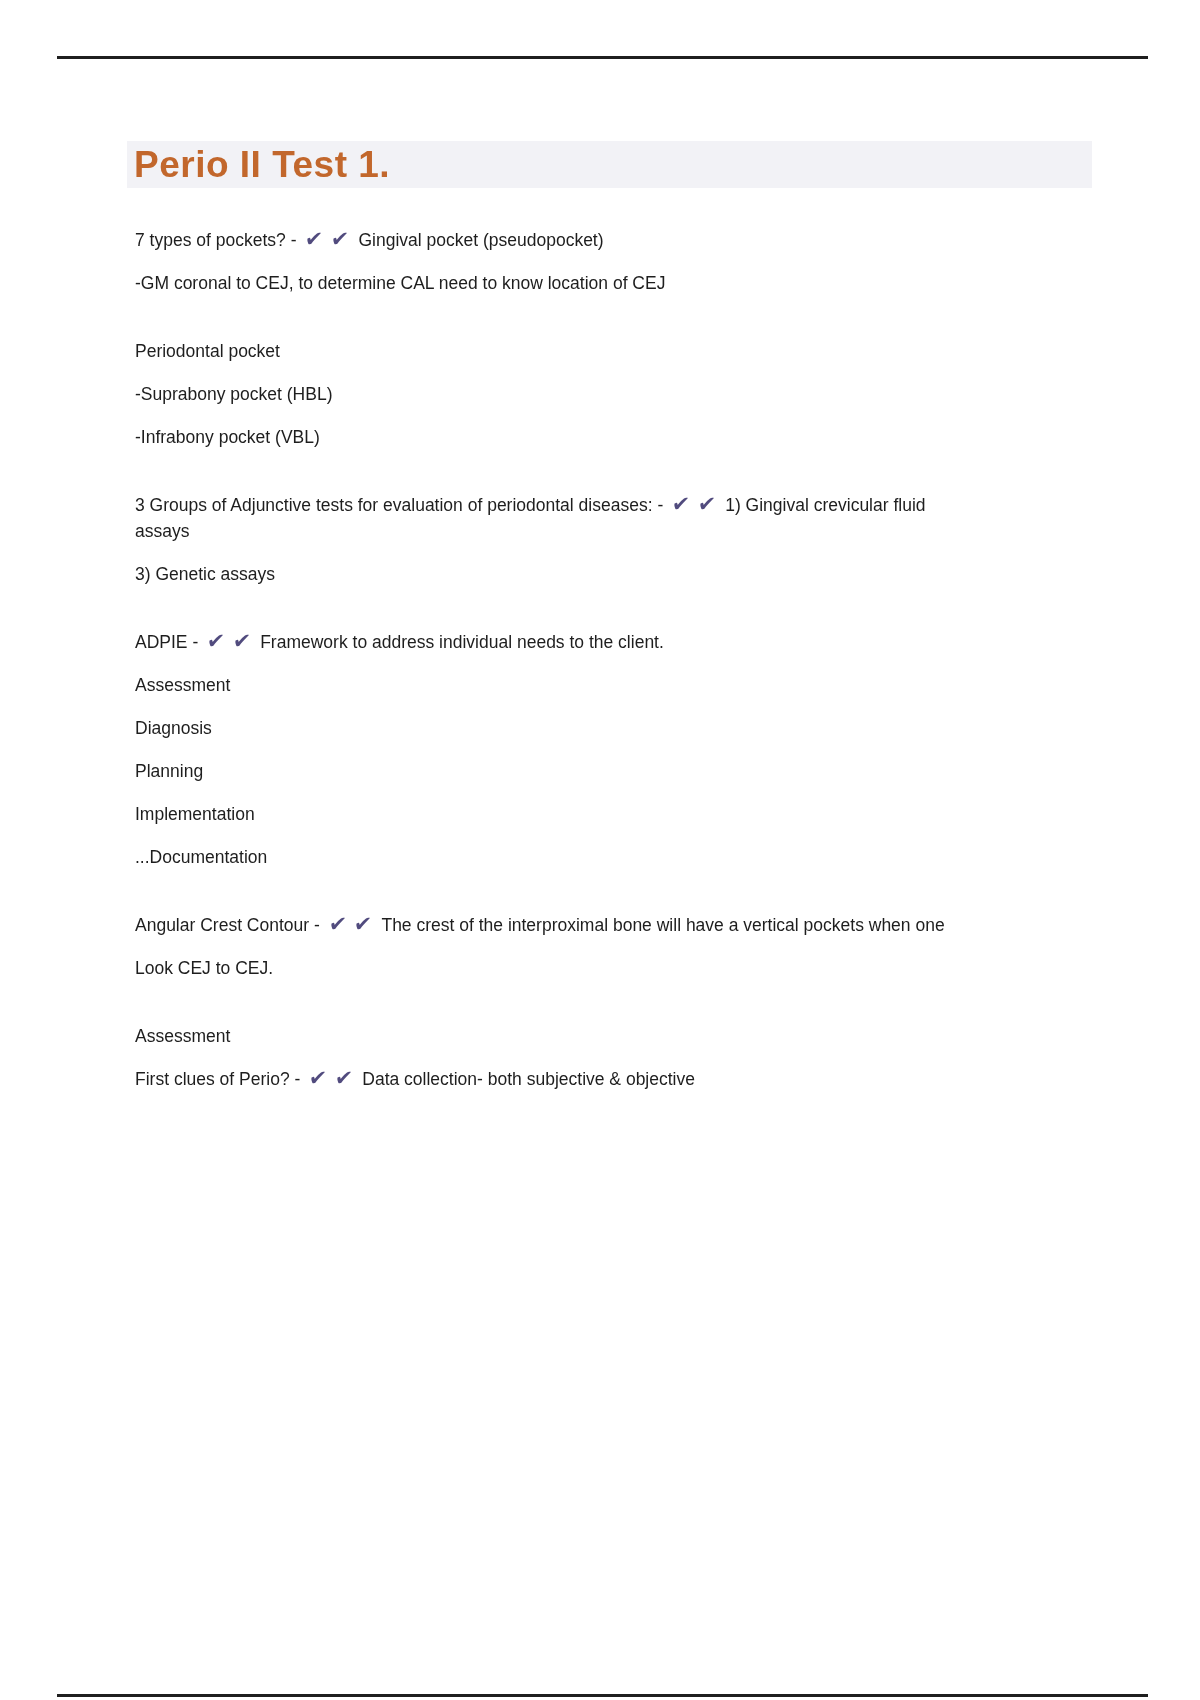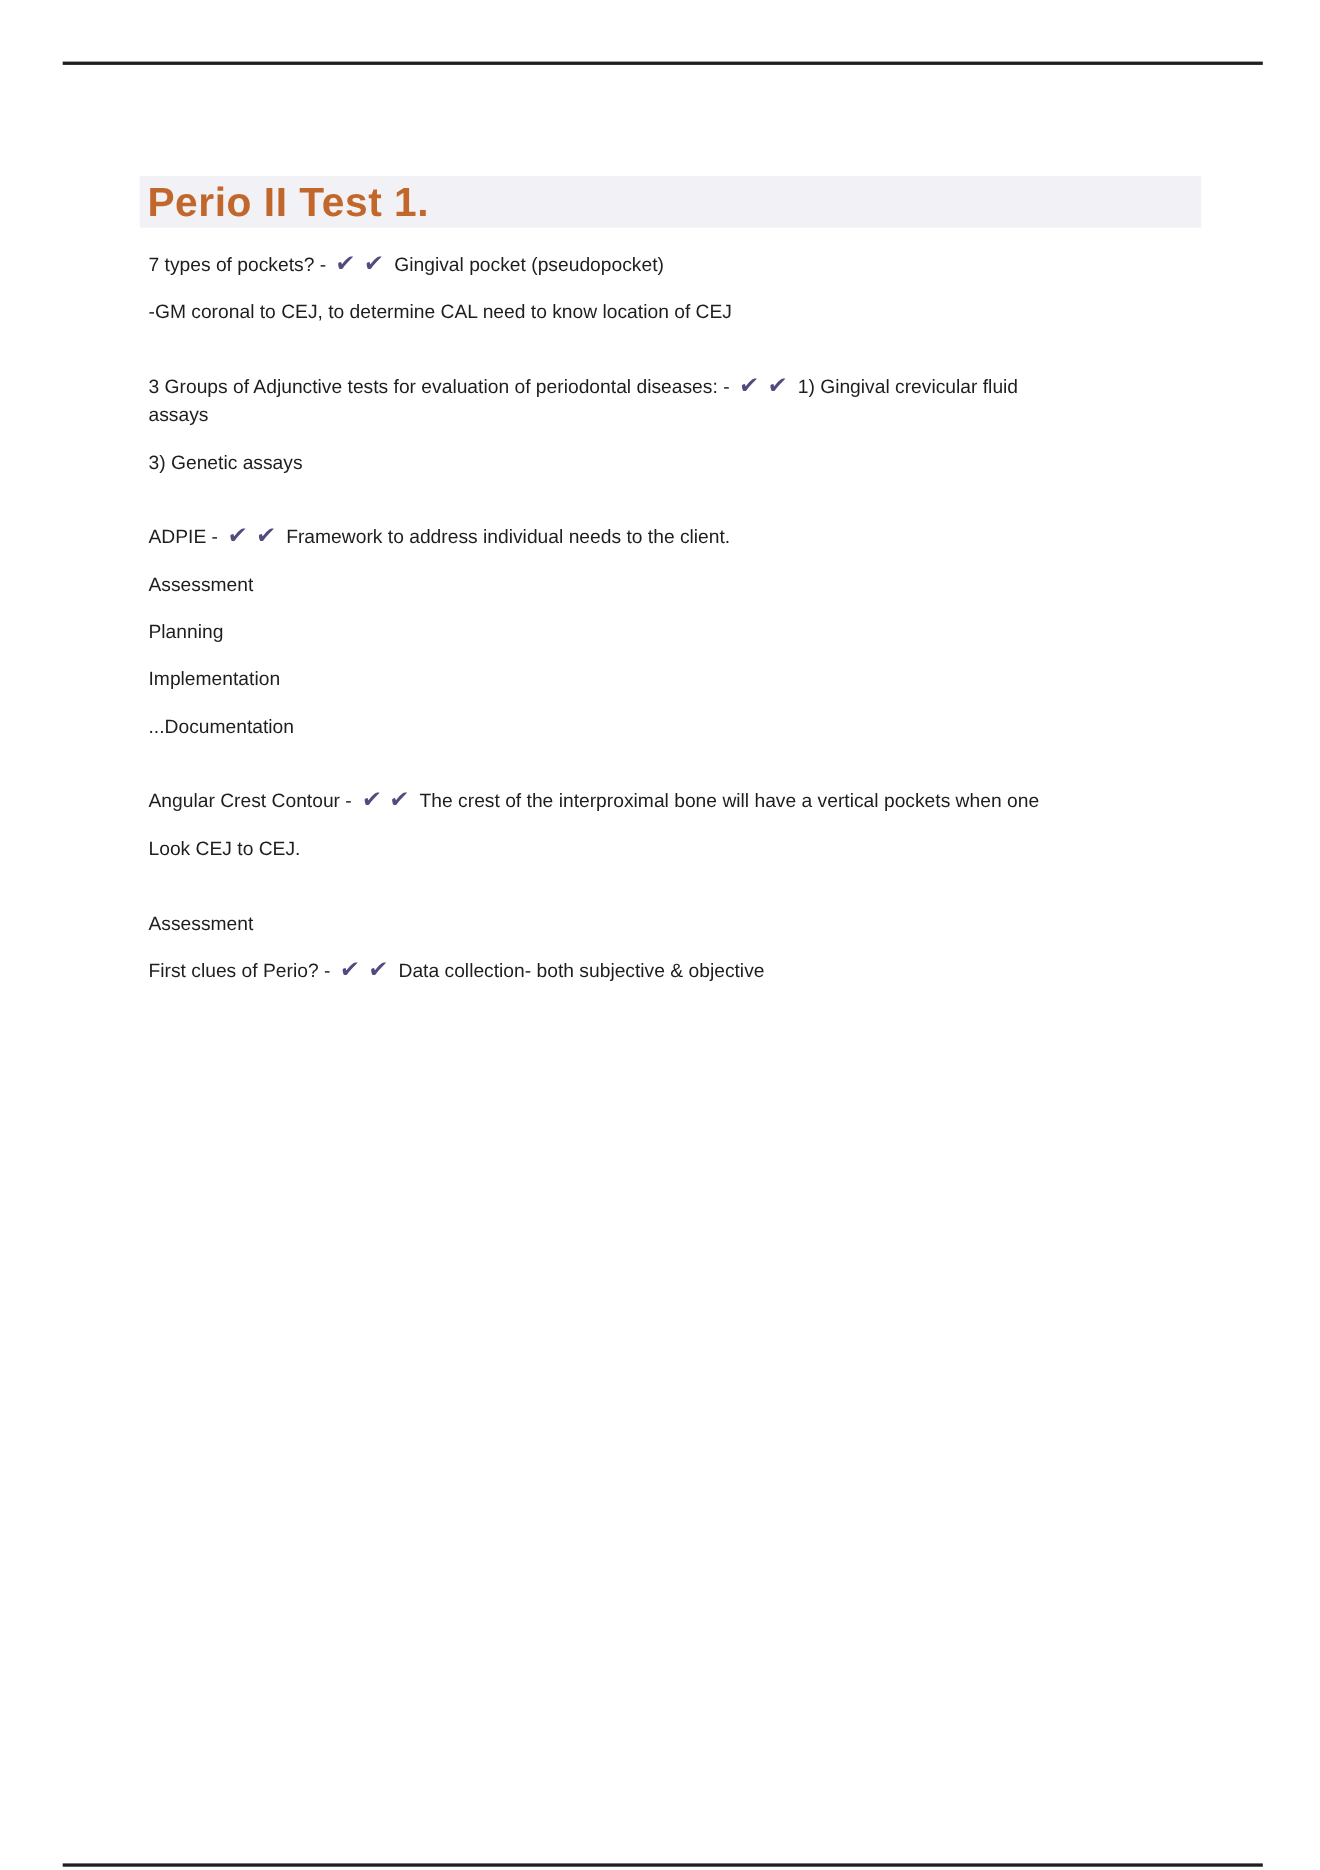--- a/index.html
+++ b/index.html
@@ -28,21 +28,20 @@
   .rule.top { top: 56px; }
   .rule.bottom { top: 1694px; }
 
   .title-bar {
     position: absolute;
     left: 127px;
     top: 141px;
     width: 965px;
     height: 47px;
     background: var(--title-bar-color, #f2f2f6);
-    margin-top: 19px;
   }
   .title-text {
     font-size: 37px;
     font-weight: 700;
     letter-spacing: 0.5px;
     line-height: 47px;
     padding-left: 7px;
     color: var(--title-color, #c2672c);
     white-space: nowrap;
   }
@@ -94,33 +93,47 @@
       <div class="qa-group">
         <p class="para">
           <span class="line"><span>7 types of pockets? - </span><span class="checks"><span class="check-glyph">✔</span><span class="check-glyph">✔</span></span><span> Gingival pocket (pseudopocket)</span></span>
         </p>
         <p class="para">
           <span class="line"><span>-GM coronal to CEJ, to determine CAL need to know location of CEJ</span></span>
         </p>
       </div>
       <div class="qa-group">
         <p class="para">
+          <span class="line"><span>Periodontal pocket</span></span>
+        </p>
+        <p class="para">
+          <span class="line"><span>-Suprabony pocket (HBL)</span></span>
+        </p>
+        <p class="para">
+          <span class="line"><span>-Infrabony pocket (VBL)</span></span>
+        </p>
+      </div>
+      <div class="qa-group">
+        <p class="para">
           <span class="line"><span>3 Groups of Adjunctive tests for evaluation of periodontal diseases: - </span><span class="checks"><span class="check-glyph">✔</span><span class="check-glyph">✔</span></span><span> 1) Gingival crevicular fluid</span></span>
           <span class="line"><span>assays</span></span>
         </p>
         <p class="para">
           <span class="line"><span>3) Genetic assays</span></span>
         </p>
       </div>
       <div class="qa-group">
         <p class="para">
           <span class="line"><span>ADPIE - </span><span class="checks"><span class="check-glyph">✔</span><span class="check-glyph">✔</span></span><span> Framework to address individual needs to the client.</span></span>
         </p>
         <p class="para">
           <span class="line"><span>Assessment</span></span>
+        </p>
+        <p class="para">
+          <span class="line"><span>Diagnosis</span></span>
         </p>
         <p class="para">
           <span class="line"><span>Planning</span></span>
         </p>
         <p class="para">
           <span class="line"><span>Implementation</span></span>
         </p>
         <p class="para">
           <span class="line"><span>...Documentation</span></span>
         </p>

